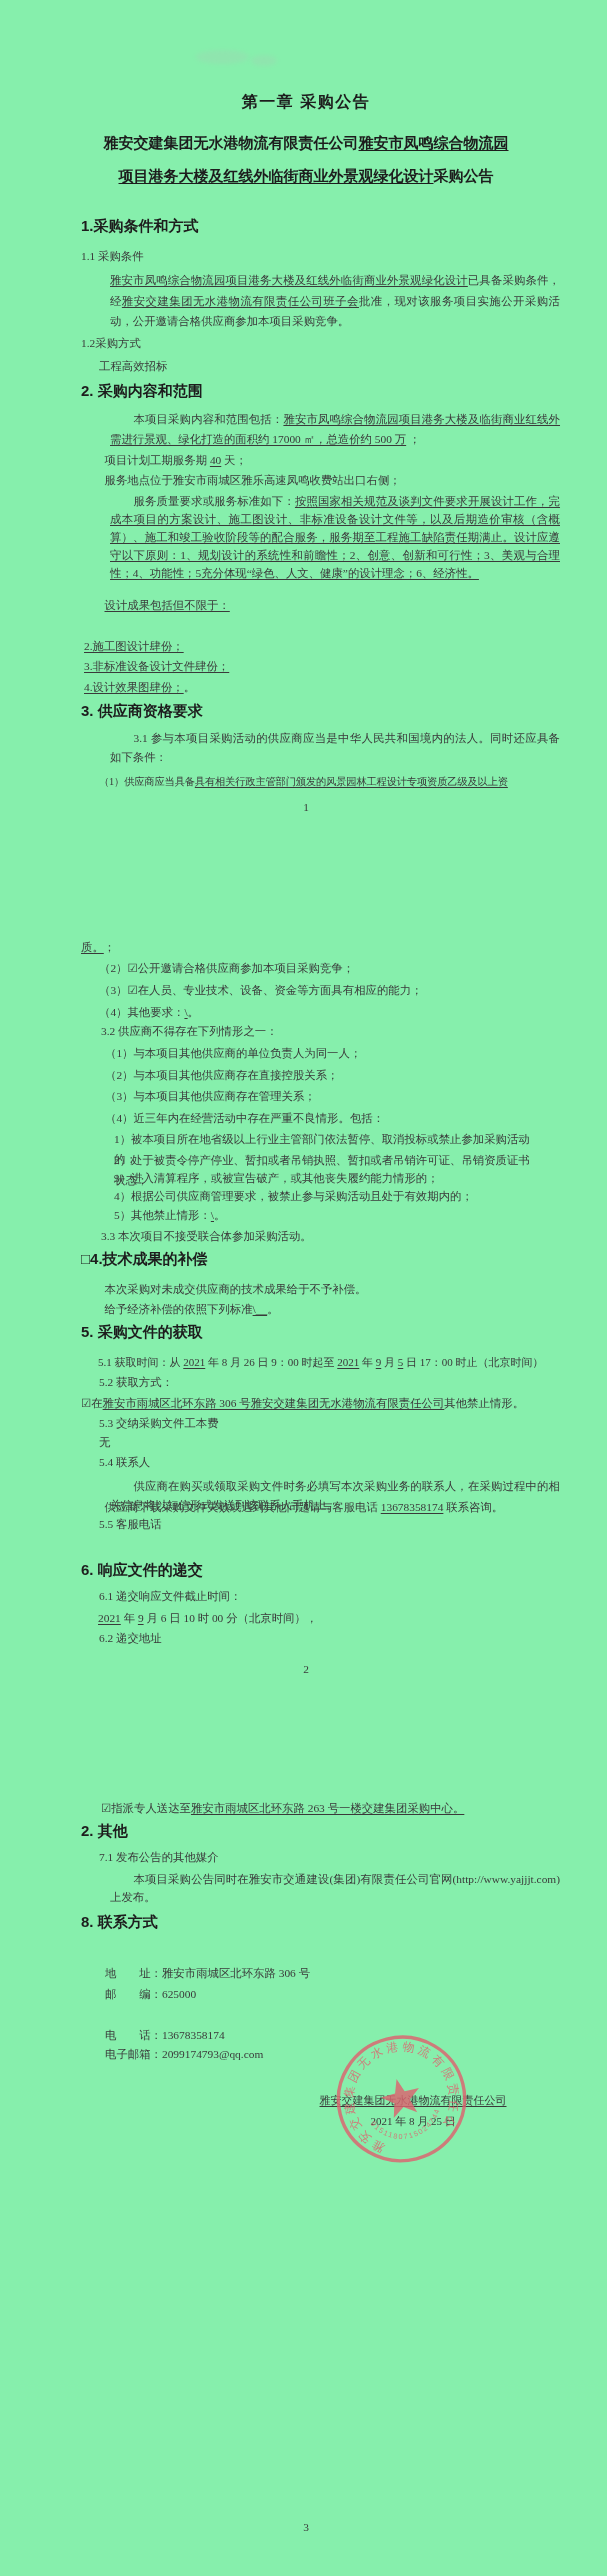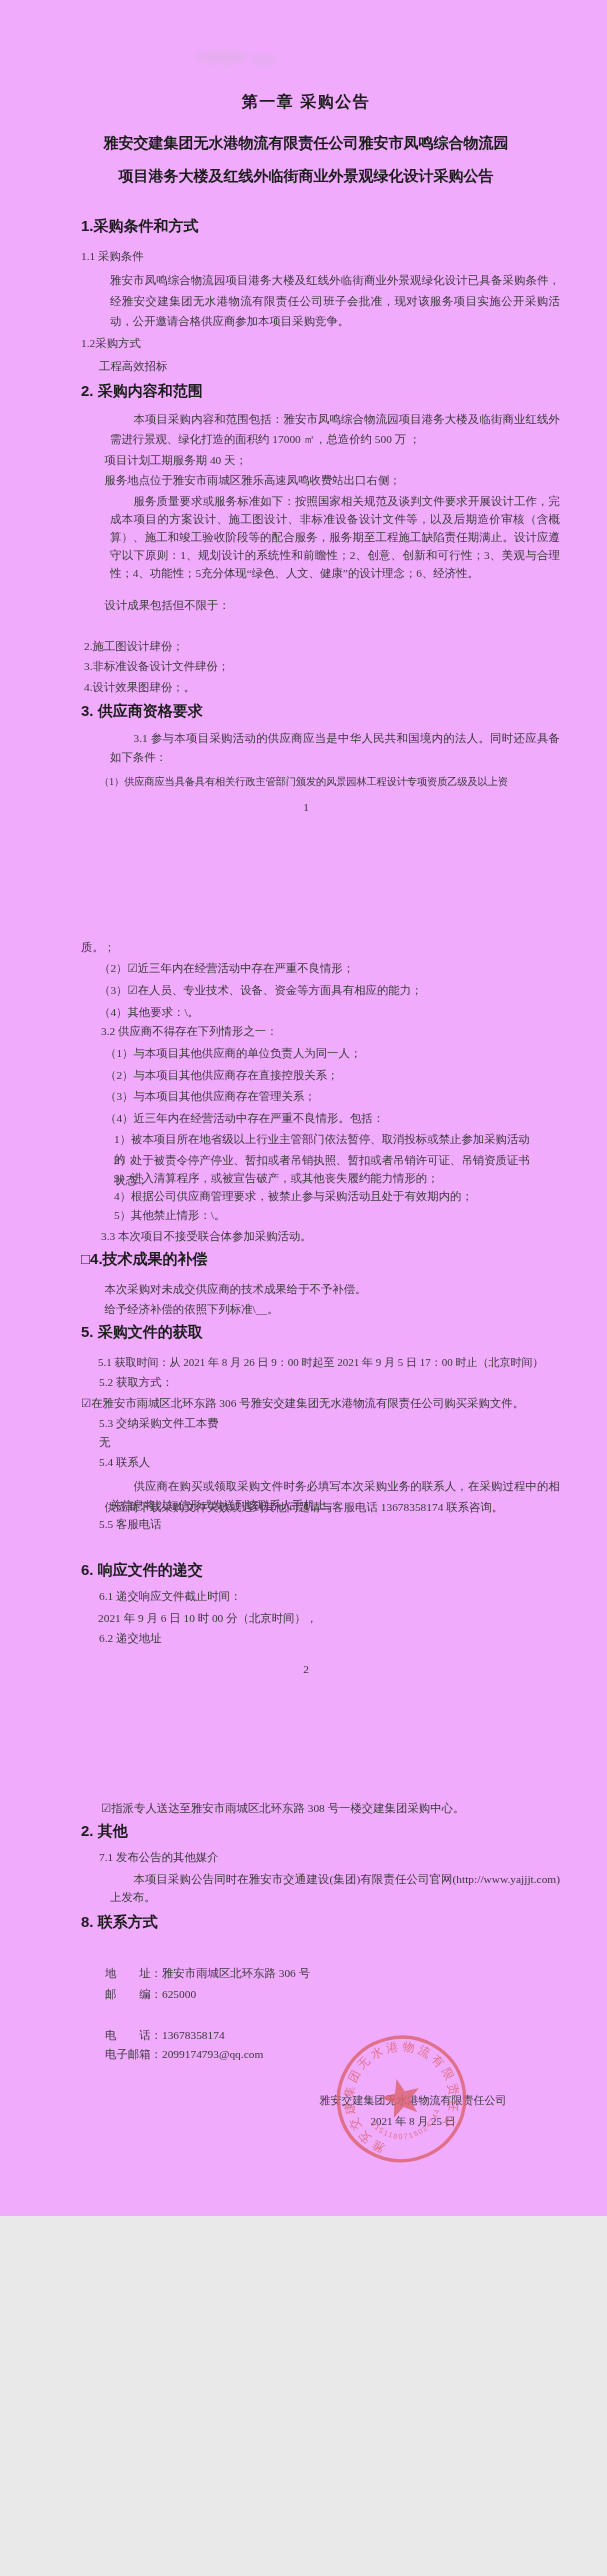--- a/index.html
+++ b/index.html
@@ -1,23 +1,23 @@
 <!DOCTYPE html>
 <html style="font-size:12px"><head>
 <meta charset="utf-8">
 <style>
   html,body{margin:0;padding:0;background:#e9e9e9;}
-  #page{position:relative;width:608px;height:2216px;background:#f0abfc;overflow:hidden;
+  #page{position:relative;width:608px;height:2576px;background:#86efac;overflow:hidden;
         font-family:"Liberation Serif",serif;}
   .blk{position:absolute;left:81px;width:450px;font-size:11.4px;line-height:20px;color:#3a3a3a;}
   .jus{text-align:justify;margin-left:29px;}
   .ind{text-indent:23.5px;}
   .c{text-align:center;}
   .nw{white-space:nowrap;}
-  .u{text-underline-offset:2.3px;text-decoration-thickness:0.8px;}
+  .u{text-decoration:underline;text-underline-offset:2.3px;text-decoration-thickness:0.8px;}
   .hsans{font-family:"Liberation Sans",sans-serif;font-weight:bold;color:#1d1d1d;}
   .h0{font-size:16px;line-height:23px;letter-spacing:1.5px;}
   .htitle{font-size:15px;line-height:33px;}
   .h1a{font-size:15px;line-height:20px;}
   .h1b{font-size:15px;line-height:23px;}
   .l110{left:84px;width:447px;}
   .l129{left:98px;width:433px;}
   .l131{left:99px;width:431px;}
   .l133{left:101px;width:430px;}
   .l138{left:105px;width:425px;}
@@ -115,21 +115,21 @@
 
   <div class="blk pg" style="top:797px">
     <span>1</span>
   </div>
 
   <div class="blk" style="top:937px">
     <span class="u">质。</span><span>；</span>
   </div>
 
   <div class="blk l131" style="top:958px">
-    <span>（2）</span><span>☑</span><span>近三年内在经营活动中存在严重不良情形；</span>
+    <span>（2）</span><span>☑</span><span>公开邀请合格供应商参加本项目采购竞争；</span>
   </div>
 
   <div class="blk l131" style="top:980px">
     <span>（3）</span><span>☑</span><span>在人员、专业技术、设备、资金等方面具有相应的能力；</span>
   </div>
 
   <div class="blk l131" style="top:1002px">
     <span>（4）其他要求：</span><span class="u">\</span><span>。</span>
   </div>
 
@@ -187,21 +187,21 @@
 
   <div class="blk l129 nw" style="top:1352px;font-size:11px">
     <span>5.1 获取时间：从 </span><span class="u">2021</span><span> 年 8 月 26 日 9：00 时起至 </span><span class="u">2021</span><span> 年 </span><span class="u">9</span><span> 月 </span><span class="u">5</span><span> 日 17：00 时止（北京时间）</span>
   </div>
 
   <div class="blk l131" style="top:1372px">
     <span>5.2  获取方式：</span>
   </div>
 
   <div class="blk" style="top:1393px">
-    <span>☑</span><span>在</span><span class="u">雅安市雨城区北环东路 306 号雅安交建集团无水港物流有限责任公司</span><span>购买采购文件。</span>
+    <span>☑</span><span>在</span><span class="u">雅安市雨城区北环东路 306 号雅安交建集团无水港物流有限责任公司</span><span>其他禁止情形。</span>
   </div>
 
   <div class="blk l131" style="top:1413px">
     <span>5.3 交纳采购文件工本费</span>
   </div>
   <div class="blk l131" style="top:1432px">
     <span>无</span>
   </div>
 
   <div class="blk l131" style="top:1452px">
@@ -230,21 +230,21 @@
   </div>
   <div class="blk l131" style="top:1628px">
     <span>6.2 递交地址</span>
   </div>
 
   <div class="blk pg" style="top:1659px">
     <span>2</span>
   </div>
 
   <div class="blk l133" style="top:1798px">
-    <span>☑</span><span>指派专人送达至</span><span class="u">雅安市雨城区北环东路 308 号一楼交建集团采购中心。</span>
+    <span>☑</span><span>指派专人送达至</span><span class="u">雅安市雨城区北环东路 263 号一楼交建集团采购中心。</span>
   </div>
 
   <div class="blk hsans h1b" style="top:1819px">
     <span>2.  其他</span>
   </div>
 
   <div class="blk l131" style="top:1847px">
     <span>7.1 发布公告的其他媒介</span>
   </div>
   <div class="blk jus ind lh24" style="top:1870px">

